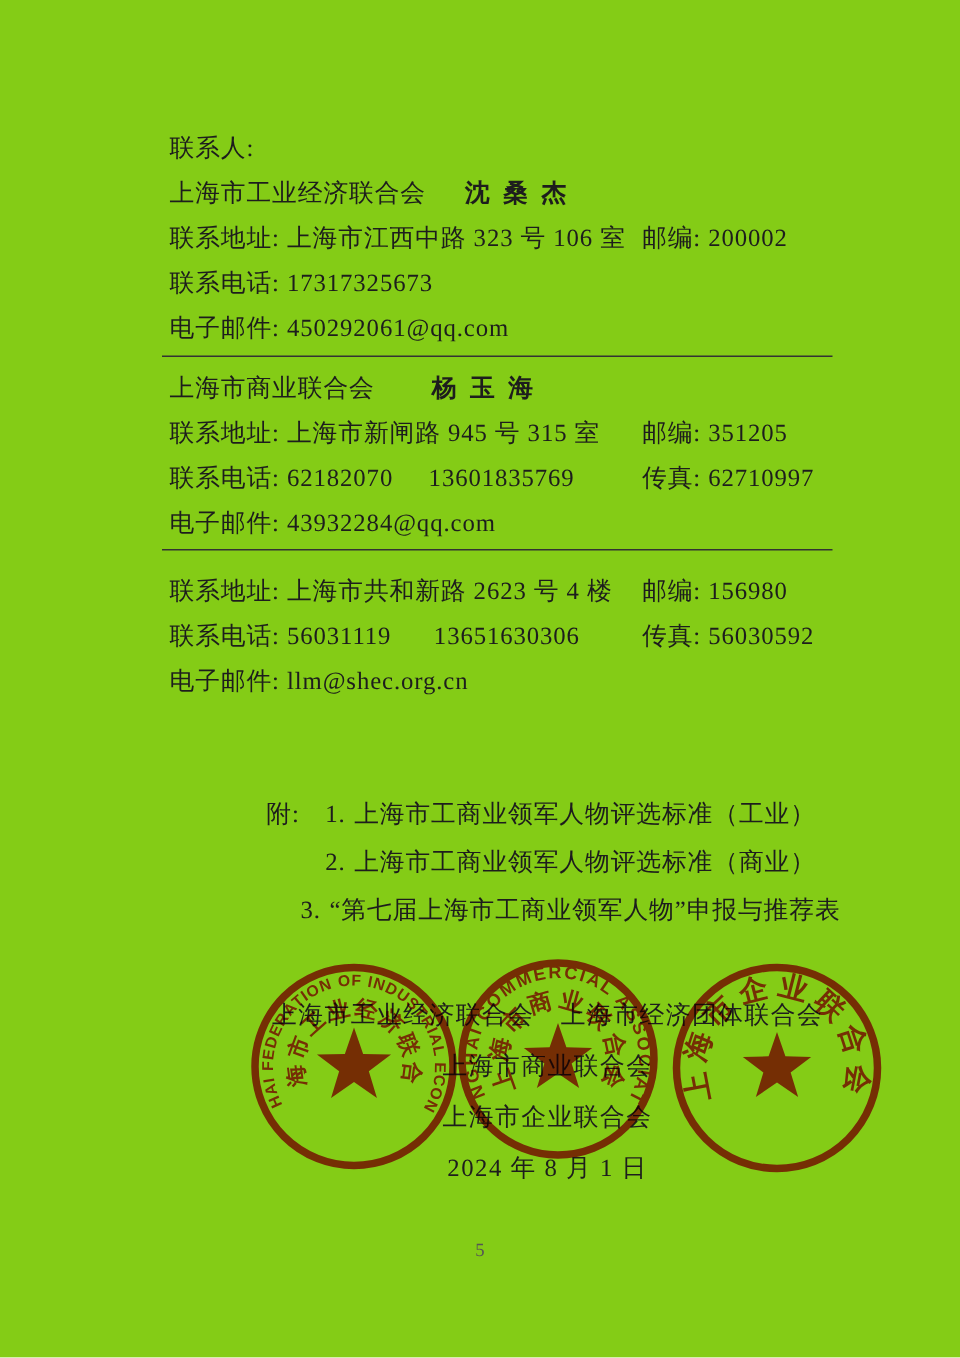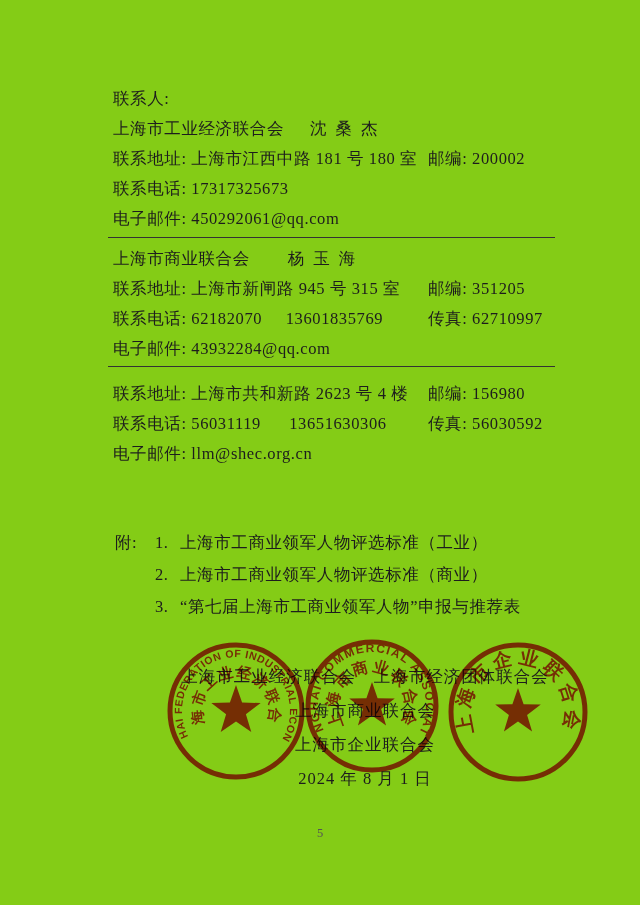--- a/index.html
+++ b/index.html
@@ -10,30 +10,30 @@
     background:#84cc16;
     font-family:"Liberation Serif","DejaVu Serif",serif;
     color:#1d1d1d;
     font-size:16.5px;
     overflow:hidden;
     padding-left:39px;
   }
   .line { line-height:30px; white-space:pre-wrap; position:relative; letter-spacing:0.6px; }
   .sec  { position:absolute; left:113px; right:60px; }
   .rcol { position:absolute; left:315px; top:0; white-space:pre-wrap; }
-  .person { letter-spacing:9px; }
+  .person { letter-spacing:9px;font-weight:bold; }
   .gap-a { margin-left:26px; }
   .gap-b { margin-left:38px; }
   .gap-c { margin-left:44px; }
   .divider {
     position:absolute; left:108px; width:447px; height:0;
     border-top:1.5px solid #333;
   }
   .attach { position:absolute; left:115px; right:40px; }
-  .attach .line { line-height:32px; }
+  .attach .line { line-height:32px;text-align:center; }
   .a-label { display:inline-block; width:40px; }
   .a-num   { display:inline-block; width:25px; }
   .a-indent { display:inline-block; width:40px; }
   .signature {
     position:absolute; left:90px; width:550px; text-align:center;
   }
   .signature .line { line-height:34px; letter-spacing:1px; }
   .pagenum {
     position:absolute; left:0; right:0; top:826px;
     text-align:center; font-size:12.5px; color:#555;
@@ -54,21 +54,21 @@
 <body>
 
 <div class="page">
 
   <div class="sec" style="top:84px">
     <div class="line">联系人:</div>
   </div>
 
   <div class="sec" style="top:114px">
     <div class="line"><span>上海市工业经济联合会</span><span class="person gap-a">沈桑杰</span></div>
-    <div class="line"><span>联系地址: </span><span>上海市江西中路 181 号 180 室</span><span class="rcol"><span>邮编: </span><span>200002</span></span></div>
+    <div class="line"><span>联系地址: </span><span>上海市江西中路 323 号 106 室</span><span class="rcol"><span>邮编: </span><span>200002</span></span></div>
     <div class="line"><span>联系电话: </span><span>17317325673</span></div>
     <div class="line"><span>电子邮件: </span><span>450292061@qq.com</span></div>
   </div>
 
   <div class="divider" style="top:237px"></div>
 
   <div class="sec" style="top:244px">
     <div class="line"><span>上海市商业联合会</span><span class="person gap-b">杨玉海</span></div>
     <div class="line"><span>联系地址: </span><span>上海市新闸路 945 号 315 室</span><span class="rcol"><span>邮编: </span><span>351205</span></span></div>
     <div class="line"><span>联系电话: </span><span>62182070     13601835769</span><span class="rcol"><span>传真: </span><span>62710997</span></span></div>

